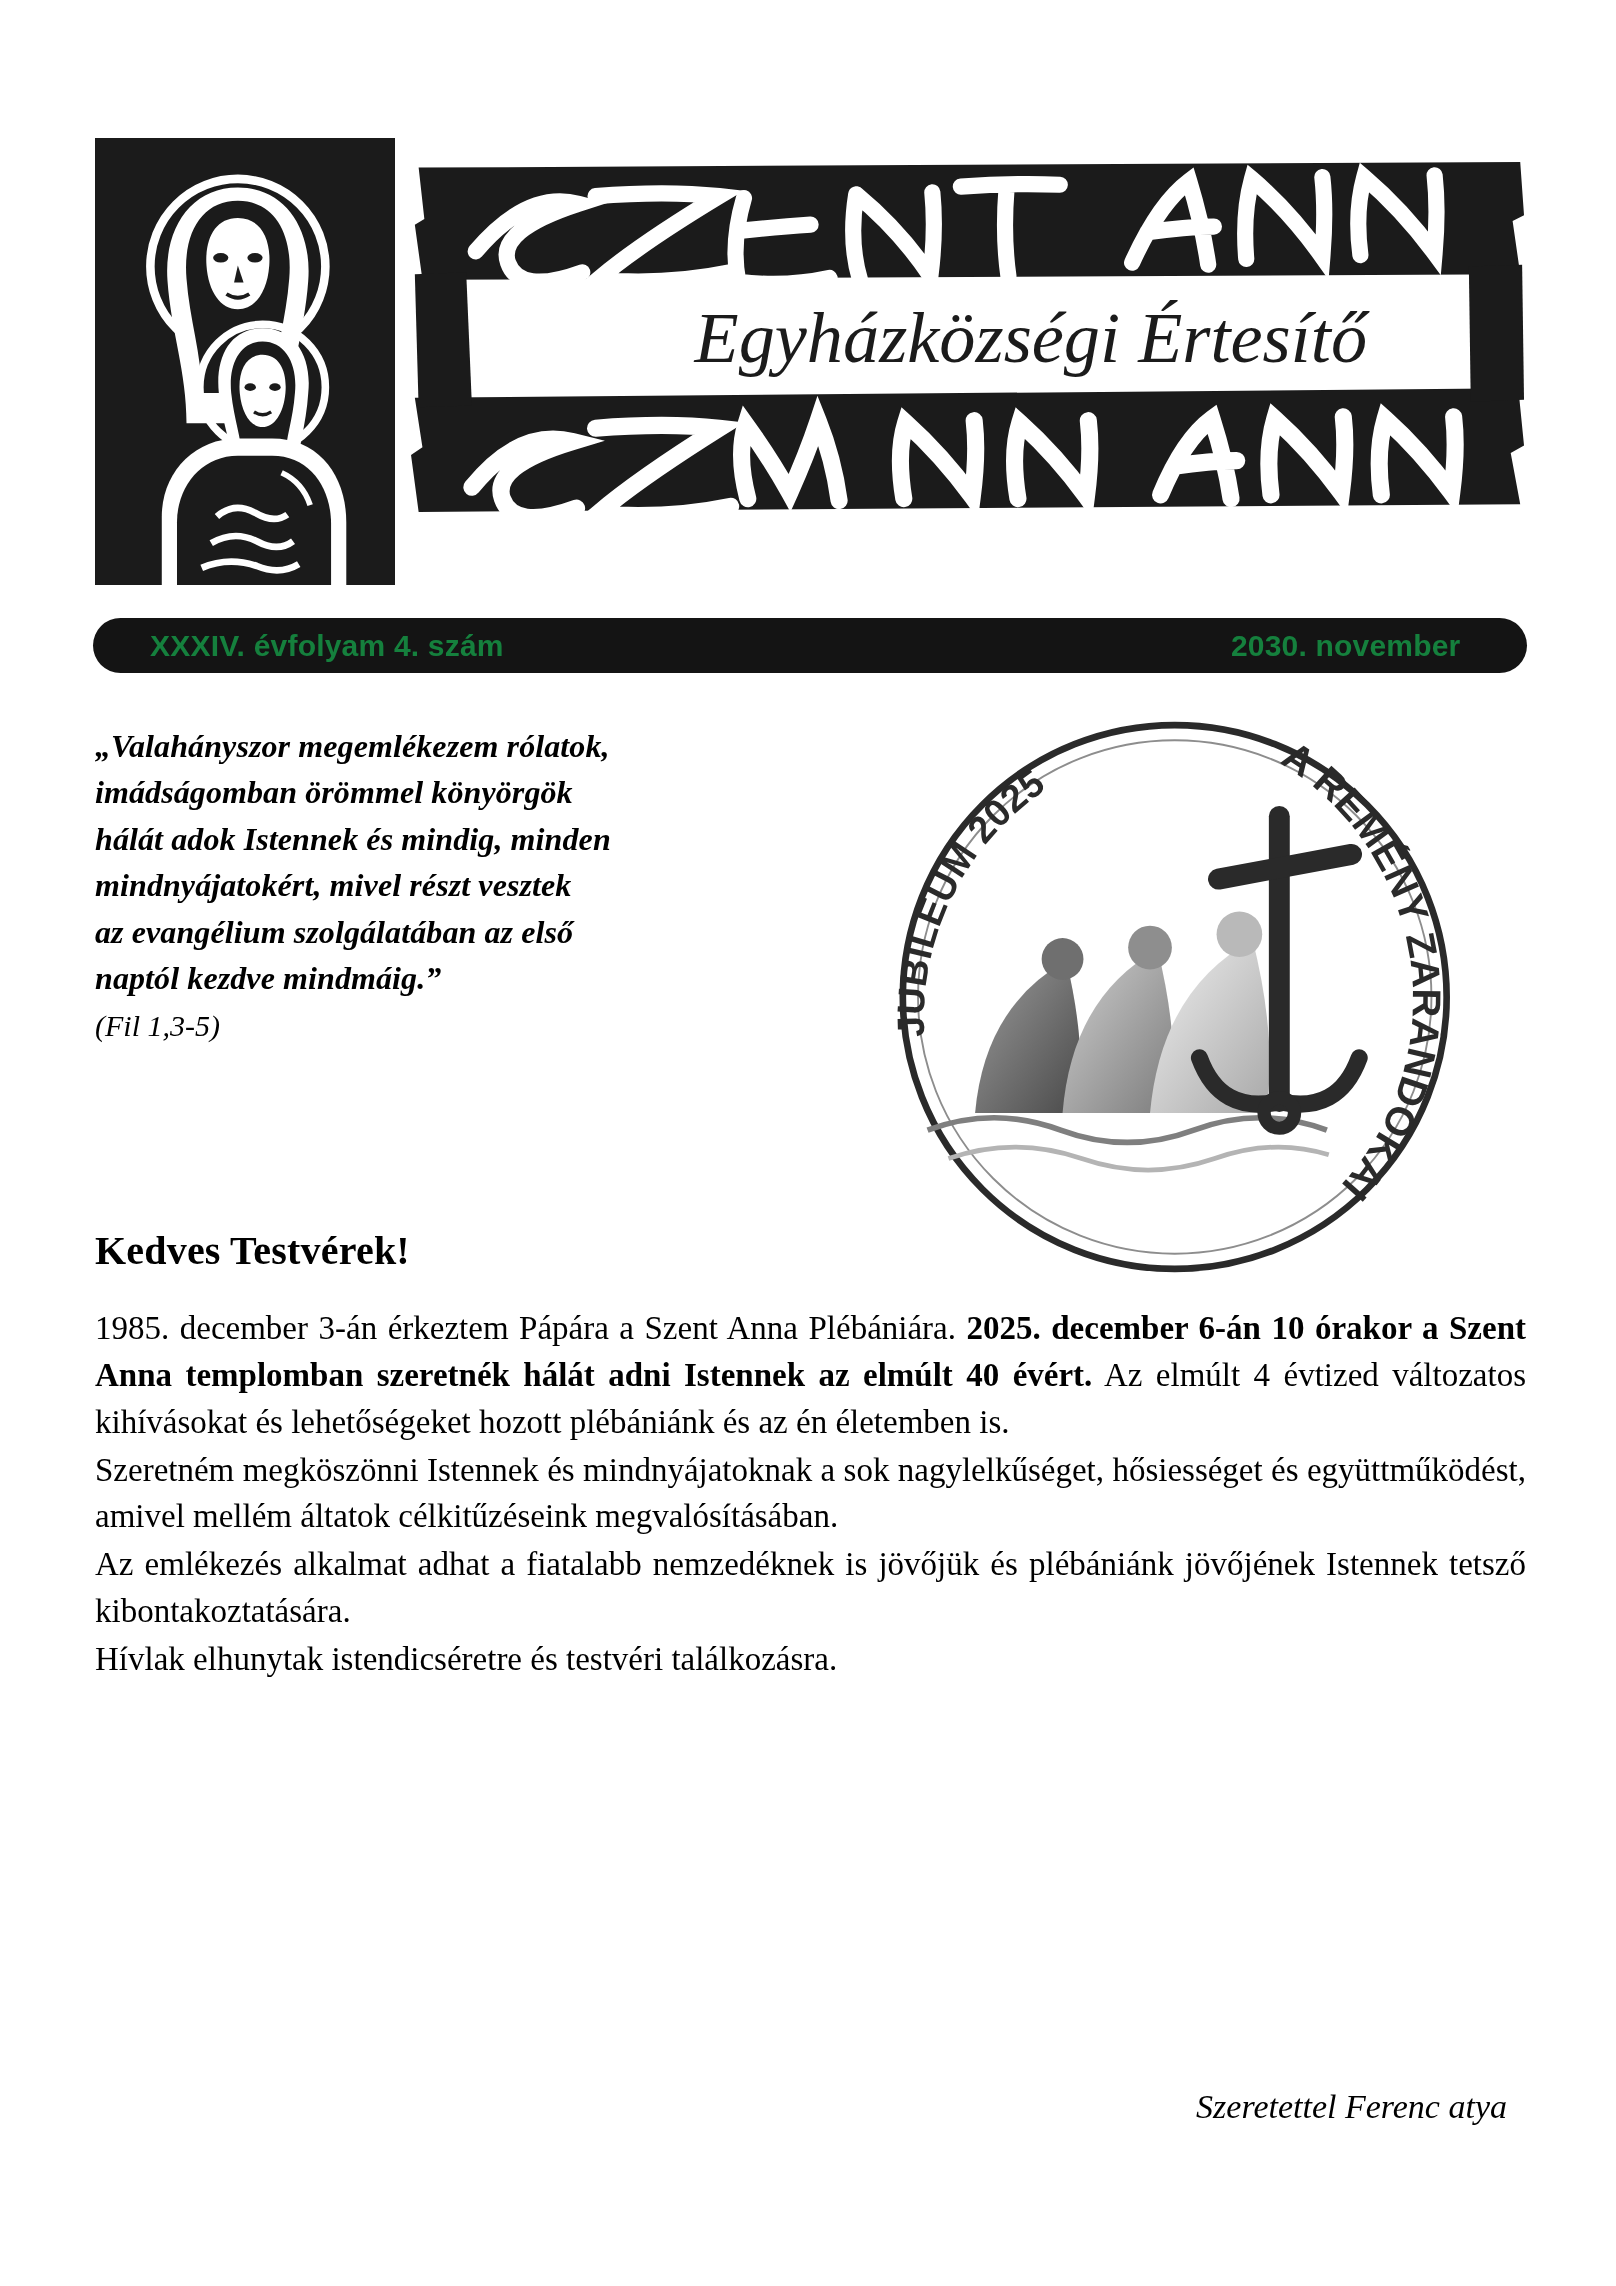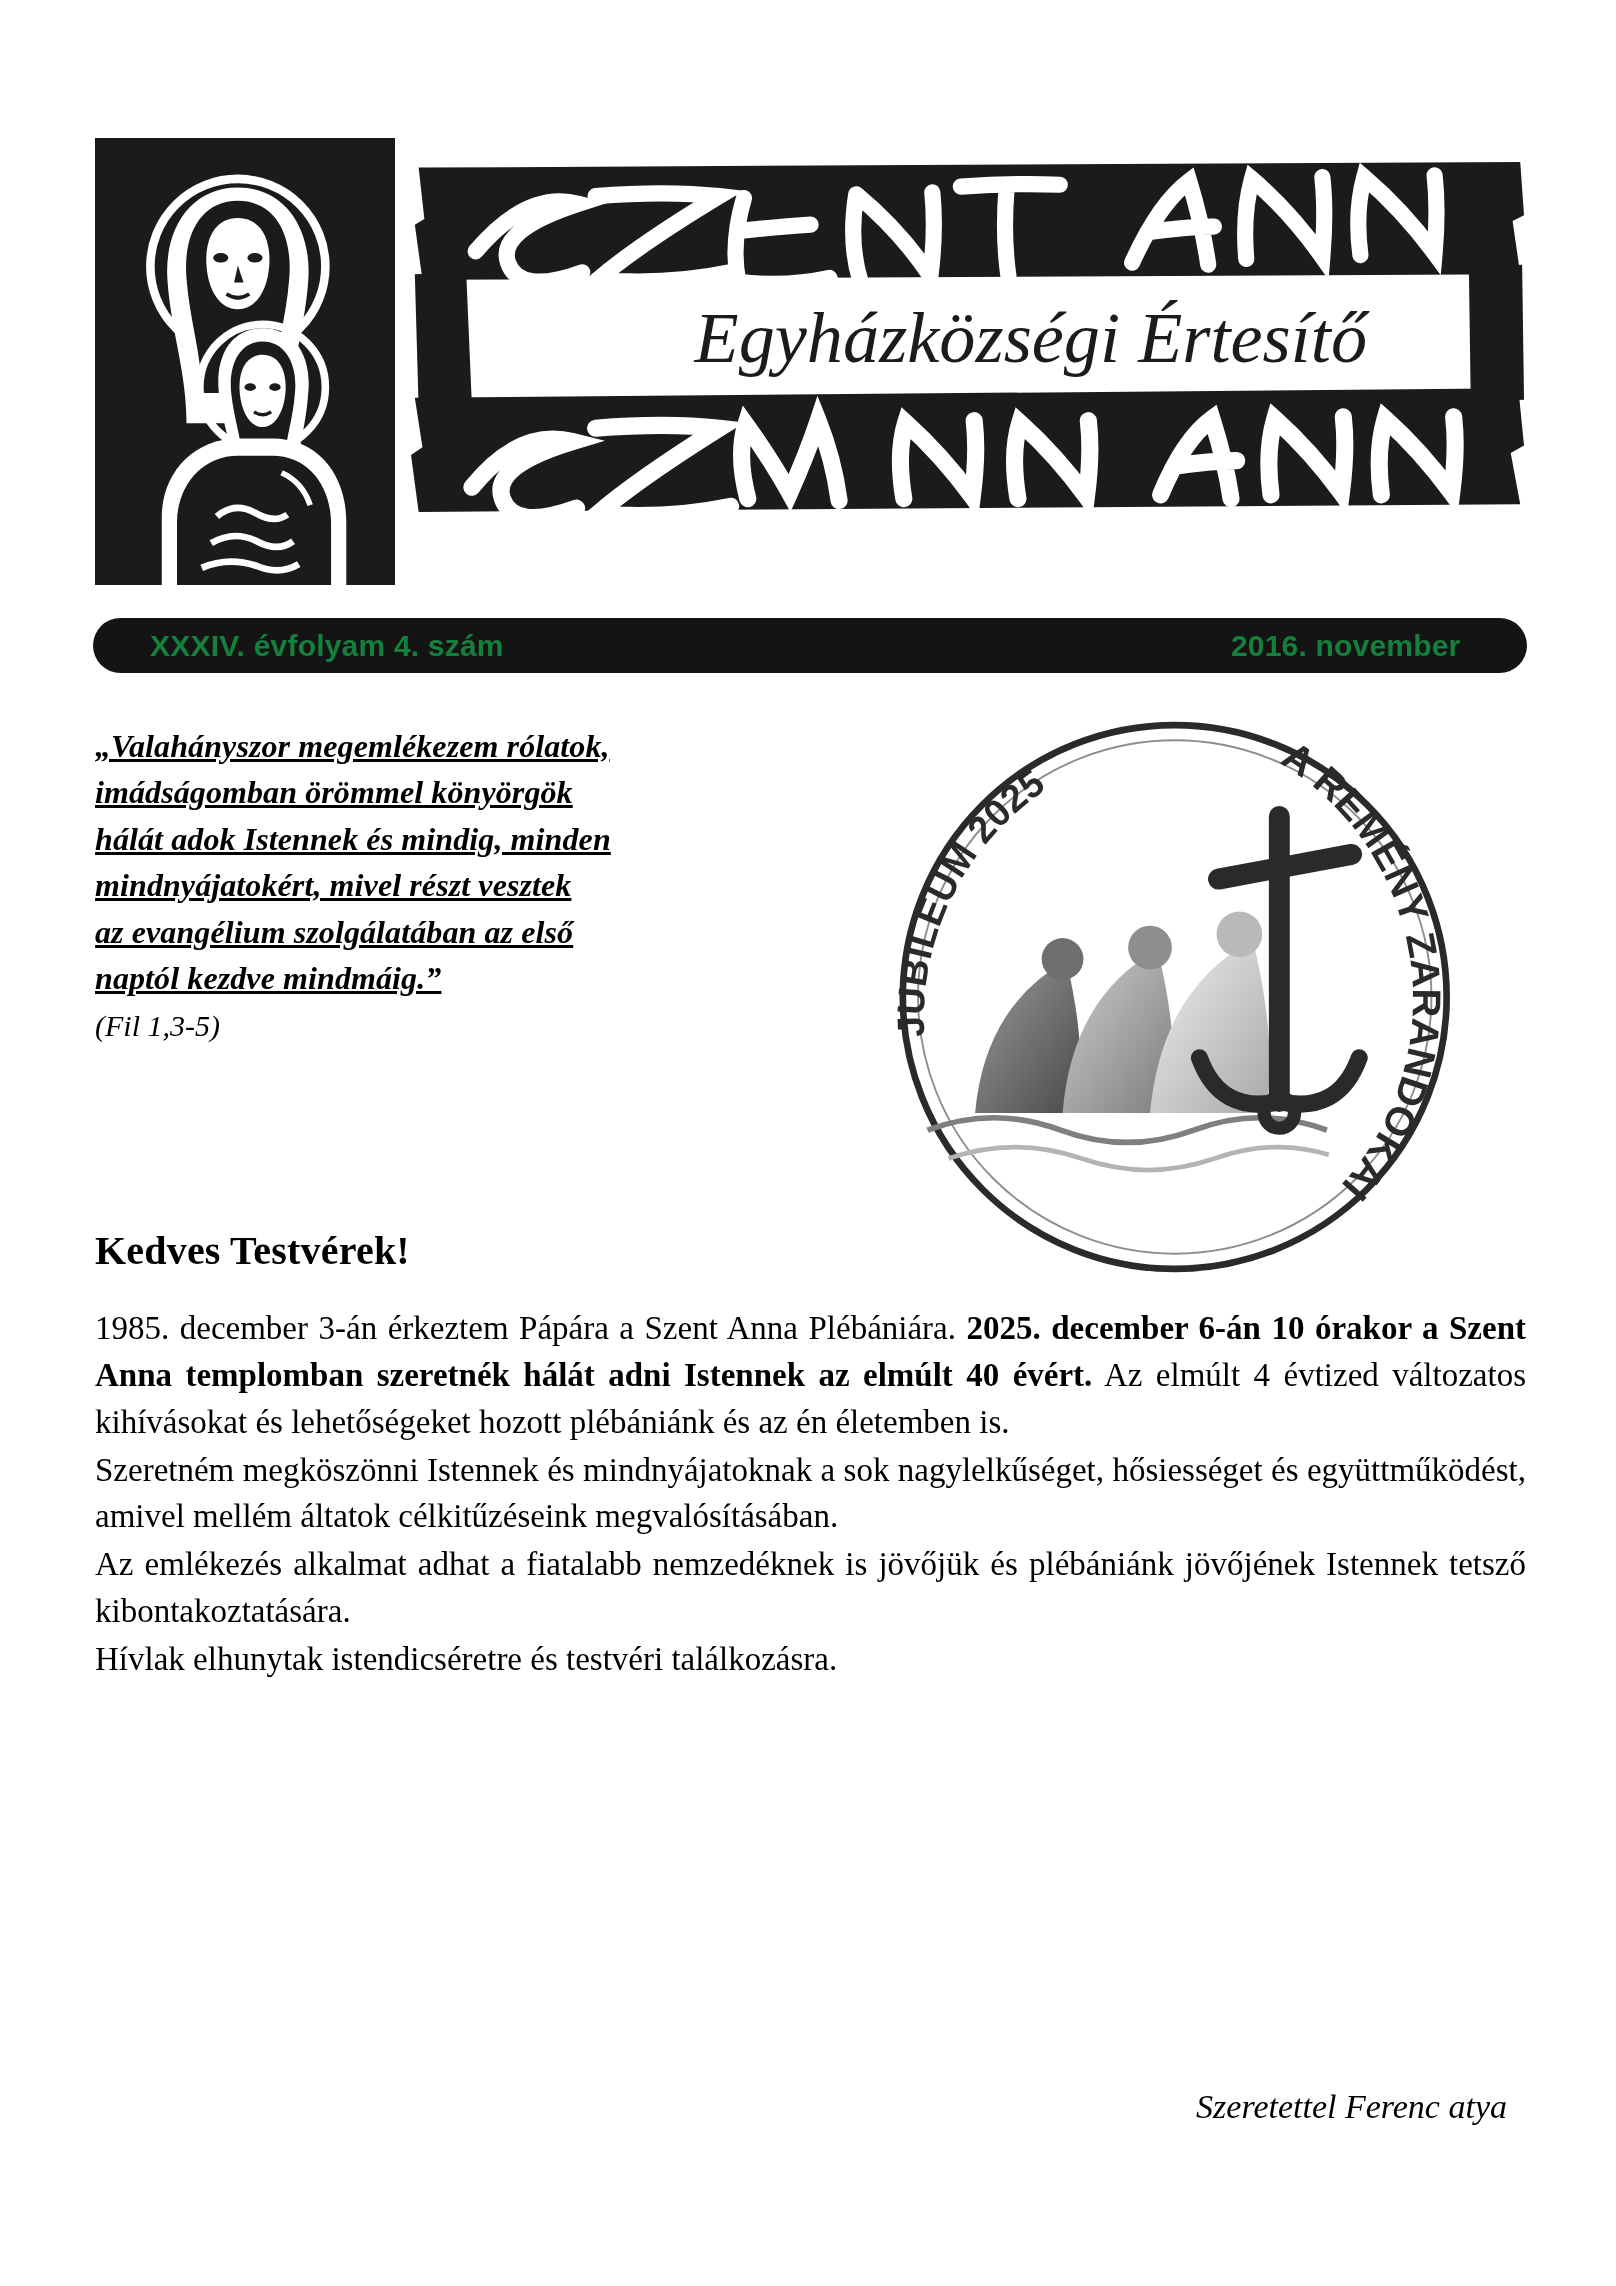--- a/index.html
+++ b/index.html
@@ -84,21 +84,20 @@
     left: 95px;
     top: 723px;
     width: 751px;
   }
   .quote-line {
     font-size: 32px;
     font-style: italic;
     font-weight: bold;
     line-height: 1.45;
     letter-spacing: 0.1px;
-    text-decoration: underline;
   }
   .quote-ref {
     font-size: 30px;
     font-style: italic;
     margin-top: 7.6px;
   }
 
   
   .jubilee {
     position: absolute;
@@ -215,21 +214,21 @@
           <path d="M1022 352 q-6 -46 4 -80 q38 34 70 78 q6 -46 2 -80"></path>
         </g>
 
         <text x="300" y="212" font-family="Liberation Serif, serif" font-size="76" font-style="italic" fill="#1b1b1b">Egyházközségi Értesítő</text>
       </svg>
     </div>
   </div>
 
   <div class="issue-bar">
     <span class="vol">XXXIV. évfolyam 4. szám</span>
-    <span class="date">2016. november</span>
+    <span class="date">2030. november</span>
   </div>
 
   <div class="quote-block">
     <div class="quote-line">„Valahányszor megemlékezem rólatok,</div>
     <div class="quote-line">imádságomban örömmel könyörgök</div>
     <div class="quote-line">hálát adok Istennek és mindig, minden</div>
     <div class="quote-line">mindnyájatokért, mivel részt vesztek</div>
     <div class="quote-line">az evangélium szolgálatában az első</div>
     <div class="quote-line">naptól kezdve mindmáig.”</div>
     <div class="quote-ref">(Fil 1,3-5)</div>

